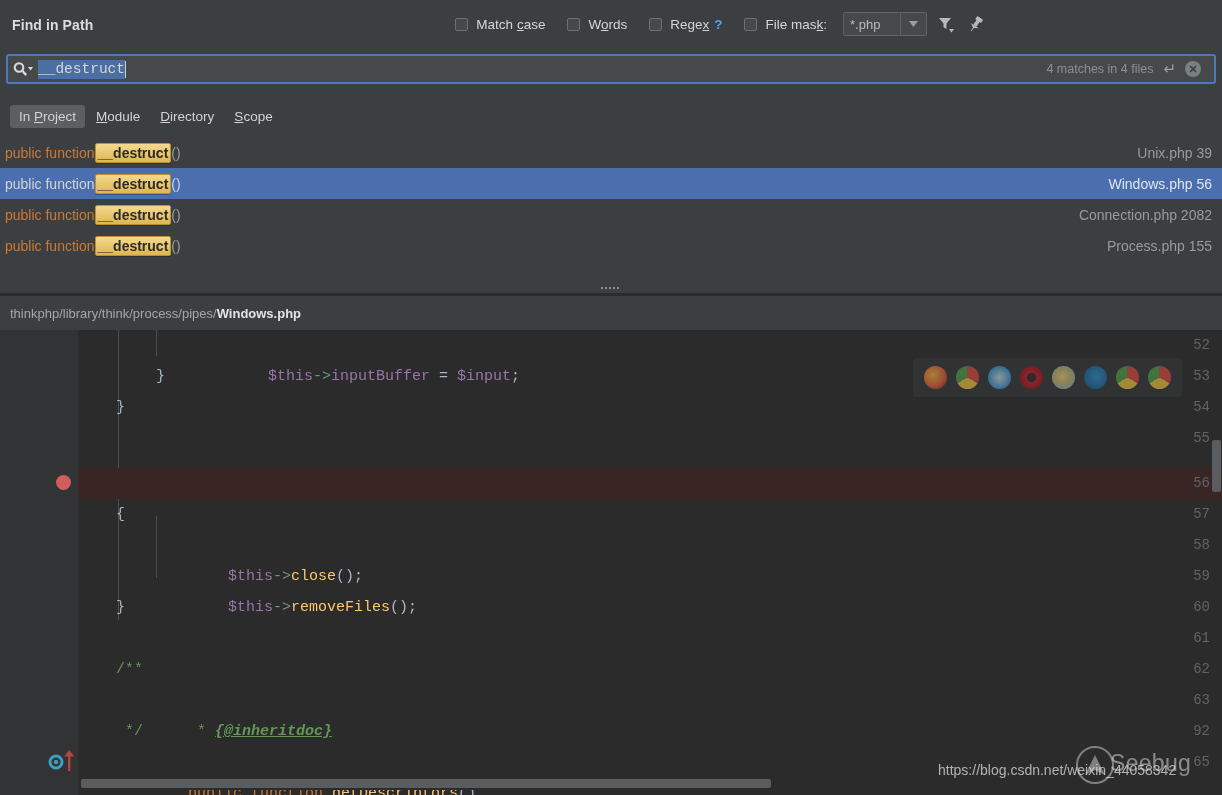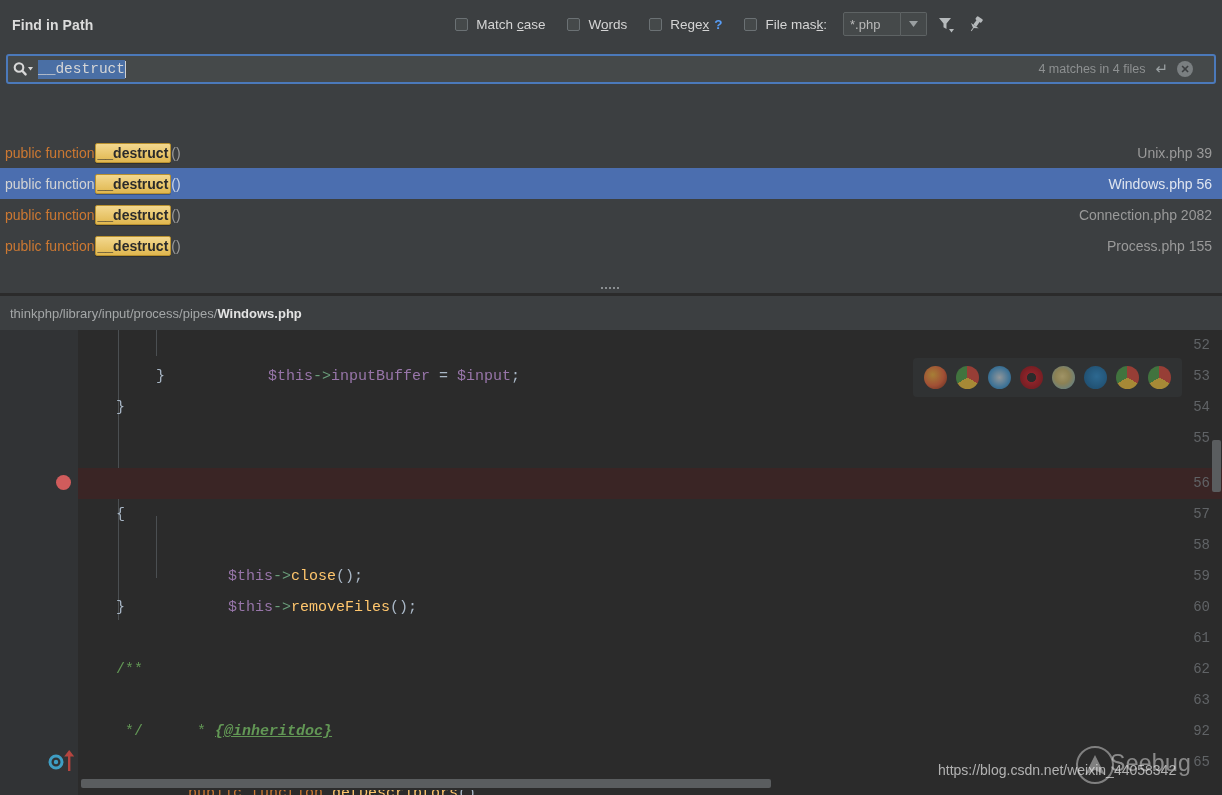--- a/index.html
+++ b/index.html
@@ -29,21 +29,21 @@
            display:flex;align-items:center;justify-content:center;box-sizing:border-box;}
   .icobtn{width:26px;height:26px;display:flex;align-items:center;justify-content:center;margin-right:4px;}
 
   
   .searchrow{position:absolute;left:6px;top:54px;width:1210px;height:30px;background:#45494a;
              border:2px solid #4b79ba;border-radius:3px;box-sizing:border-box;display:flex;align-items:center;}
   .magn{width:30px;height:26px;display:flex;align-items:center;justify-content:center;flex:none;}
   .qtext{flex:none;position:relative;display:flex;align-items:center;height:26px;}
   .sel{background:#4a6fa5;color:#d6d6d6;font-family:"Liberation Mono",monospace;font-size:14.5px;padding:1px 0 2px 0;}
   .caret{width:1px;height:17px;background:#cfcfcf;margin-left:0px;}
-  .searchright{margin-left:auto;display:flex;align-items:center;padding-right:21px;}
+  .searchright{margin-left:auto;display:flex;align-items:center;padding-right:13px;}
   .matches{font-size:12.5px;color:#8d9091;margin-right:10px;}
   .enterico{color:#9aa0a2;font-size:15px;margin-right:9px;}
   .clrico{width:16px;height:16px;border-radius:50%;background:#7a7f81;color:#3c3f41;font-size:11px;
           display:flex;align-items:center;justify-content:center;font-weight:bold;}
 
   
   .scoperow{position:absolute;left:10px;top:104px;height:25px;display:flex;align-items:center;}
   .scope{font-size:13.5px;color:#d2d2d2;padding:4px 9px;border-radius:3px;margin-right:2px;white-space:nowrap;}
   .scope u{text-decoration:underline;}
   .scope.on{background:#5b5f61;}
@@ -178,20 +178,26 @@
       <span class="sel" title="">__destruct</span>
       <span class="caret"></span>
     </span>
     <span class="searchright">
       <span class="matches">4 matches in 4 files</span>
       <span class="enterico">↵</span>
       <span class="clrico">✕</span>
     </span>
   </div>
 
+  <div class="scoperow">
+    <span class="scope on"><span>In </span><u>P</u><span>roject</span></span>
+    <span class="scope"><span></span><u>M</u><span>odule</span></span>
+    <span class="scope"><span></span><u>D</u><span>irectory</span></span>
+    <span class="scope"><span></span><u>S</u><span>cope</span></span>
+  </div>
 
   <div class="results">
 
     <div class="rrow">
       <span class="rcode">
         <span class="kw">public function </span>
           <span class="hl">__destruct</span>
           <span class="paren">()</span>
       </span>
       <span class="rfile"><span>Unix.php</span>&nbsp;<span>39</span></span>
@@ -230,21 +236,21 @@
   </div>
   <div class="grip">
     <i></i>
       <i></i>
       <i></i>
       <i></i>
       <i></i>
   </div>
 
   <div class="pathbar">
-    <span class="pathtxt"><span>thinkphp/library/input/process/pipes/</span><b>Windows.php</b></span>
+    <span class="pathtxt"><span>thinkphp/library/think/process/pipes/</span><b>Windows.php</b></span>
   </div>
 
   <div class="editor">
     <div class="gutter"></div>
     <div class="codearea">
 
       <div class="ind" style="left:40px;top:0px;height:290px;"></div>
       <div class="ind" style="left:78px;top:0px;height:26px;"></div>
       <div class="ind" style="left:78px;top:186px;height:62px;"></div>
 

